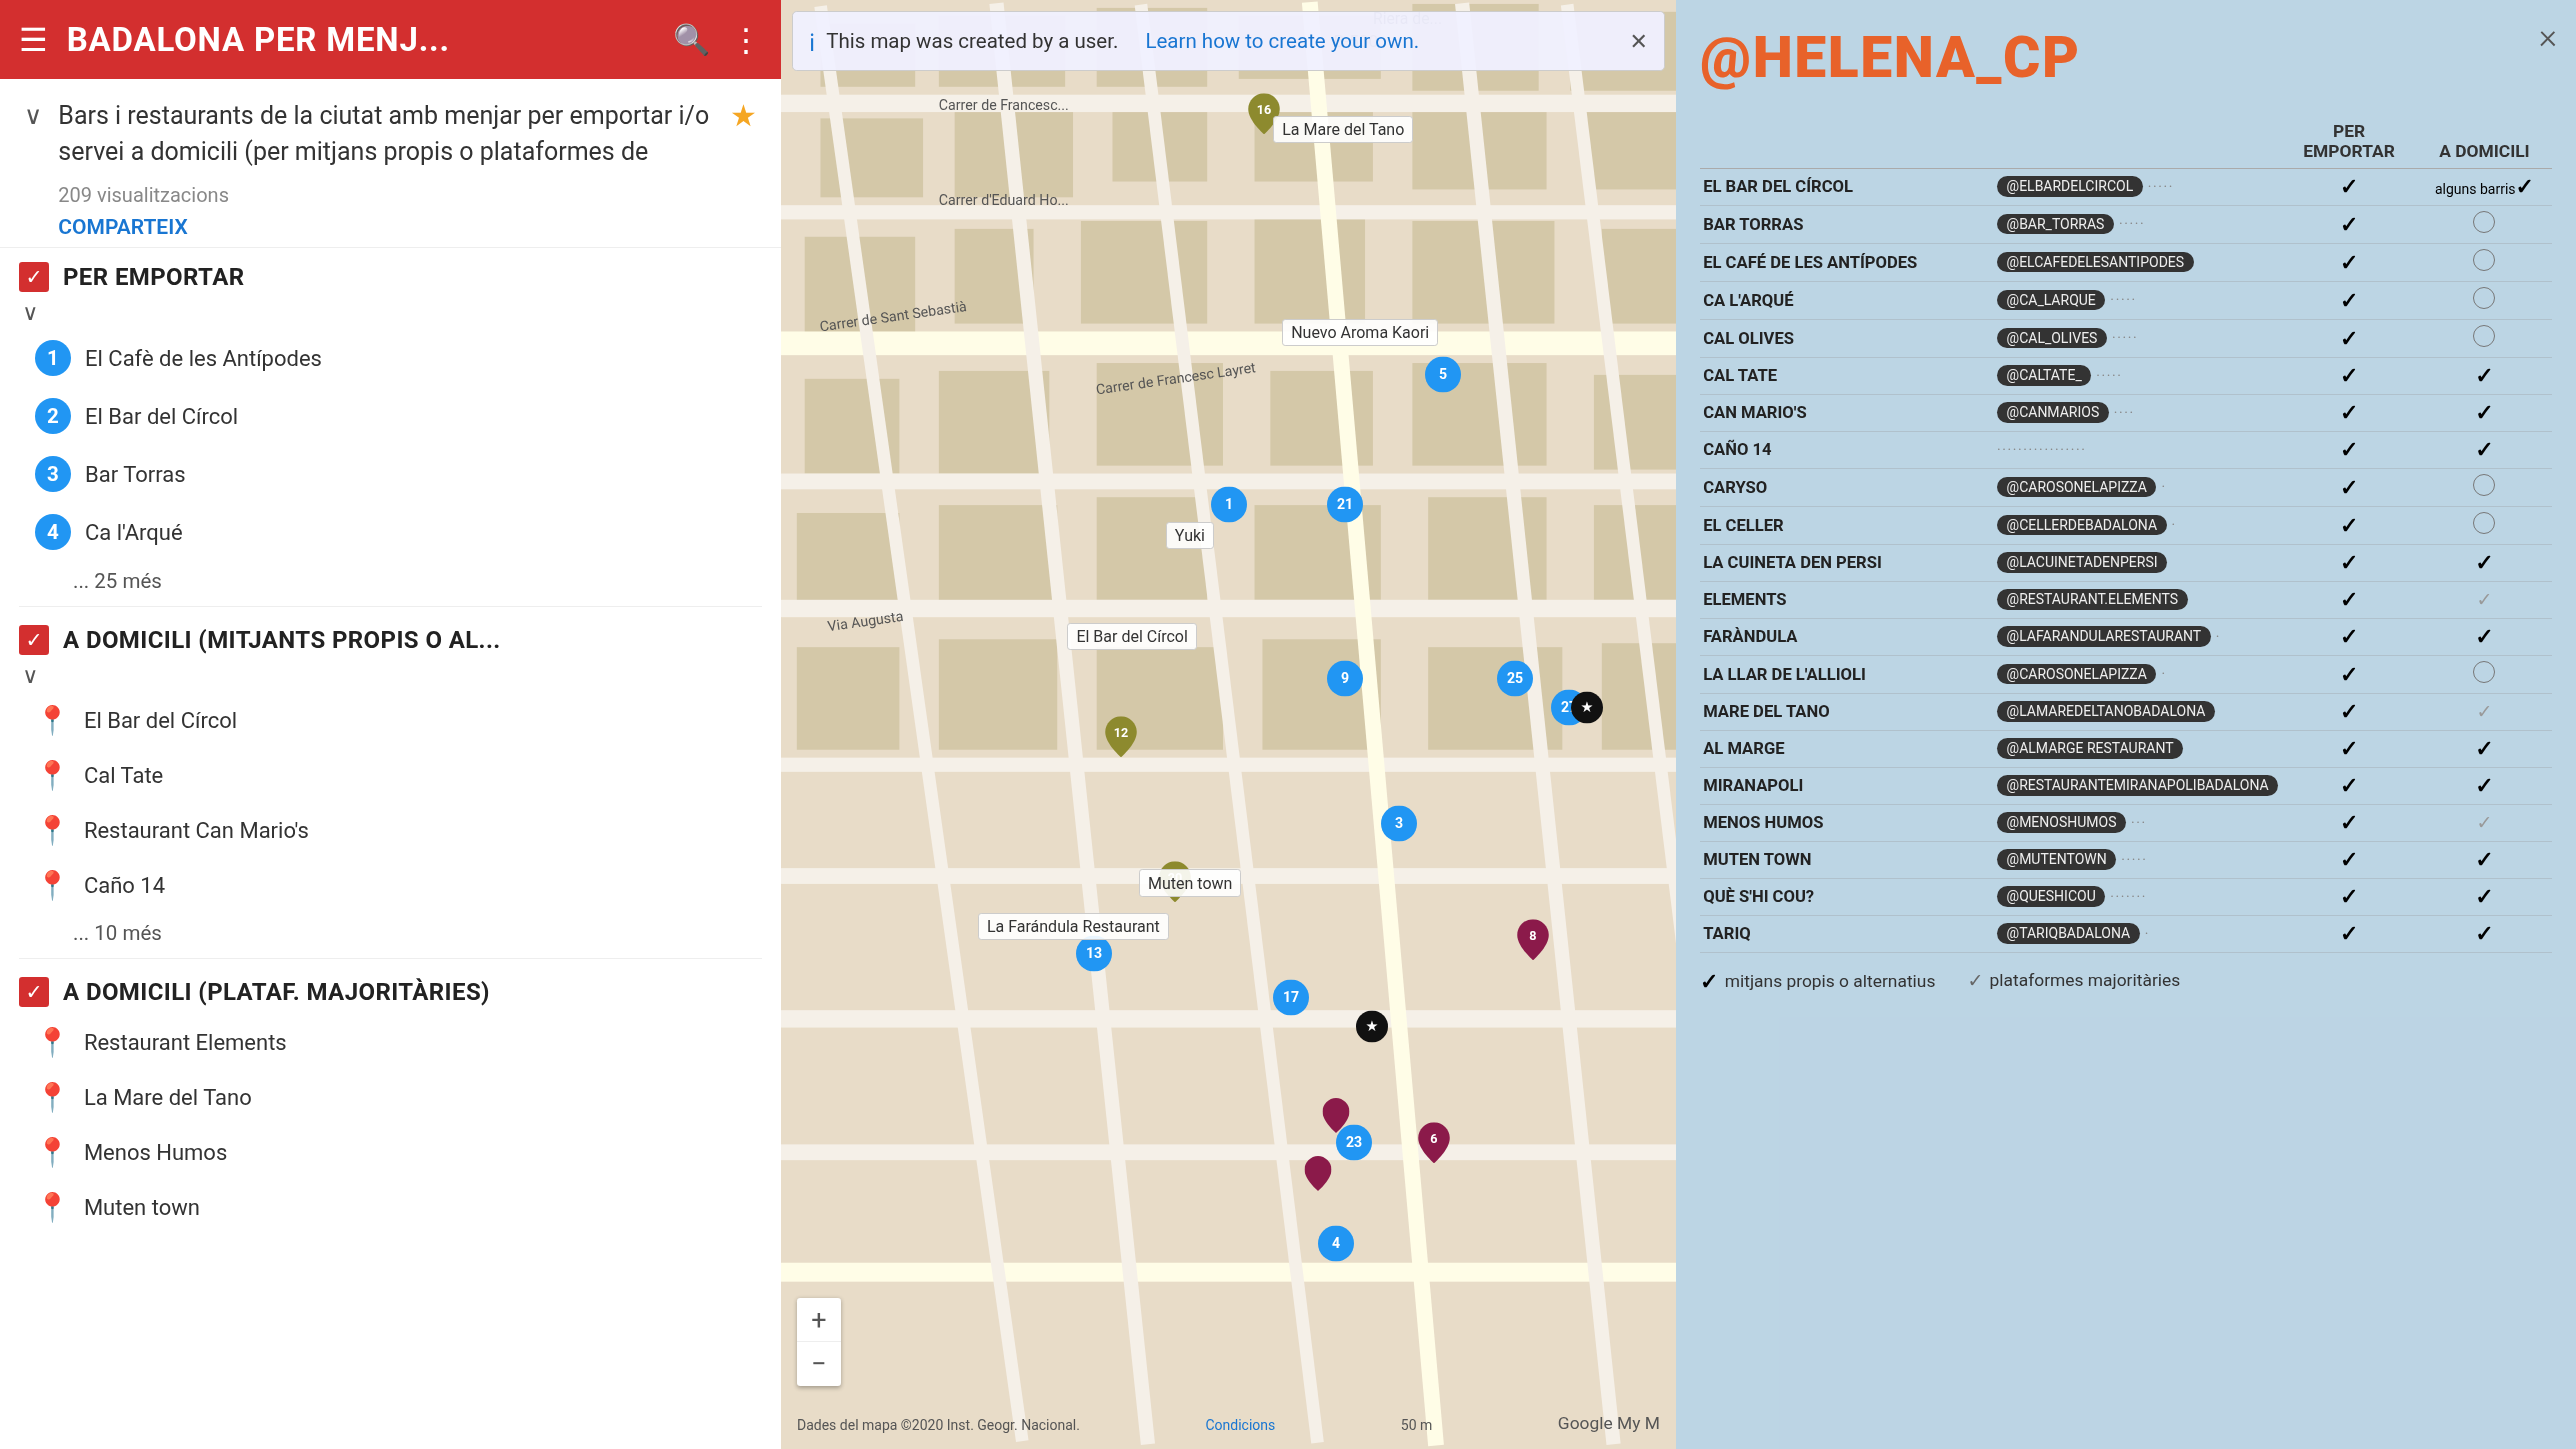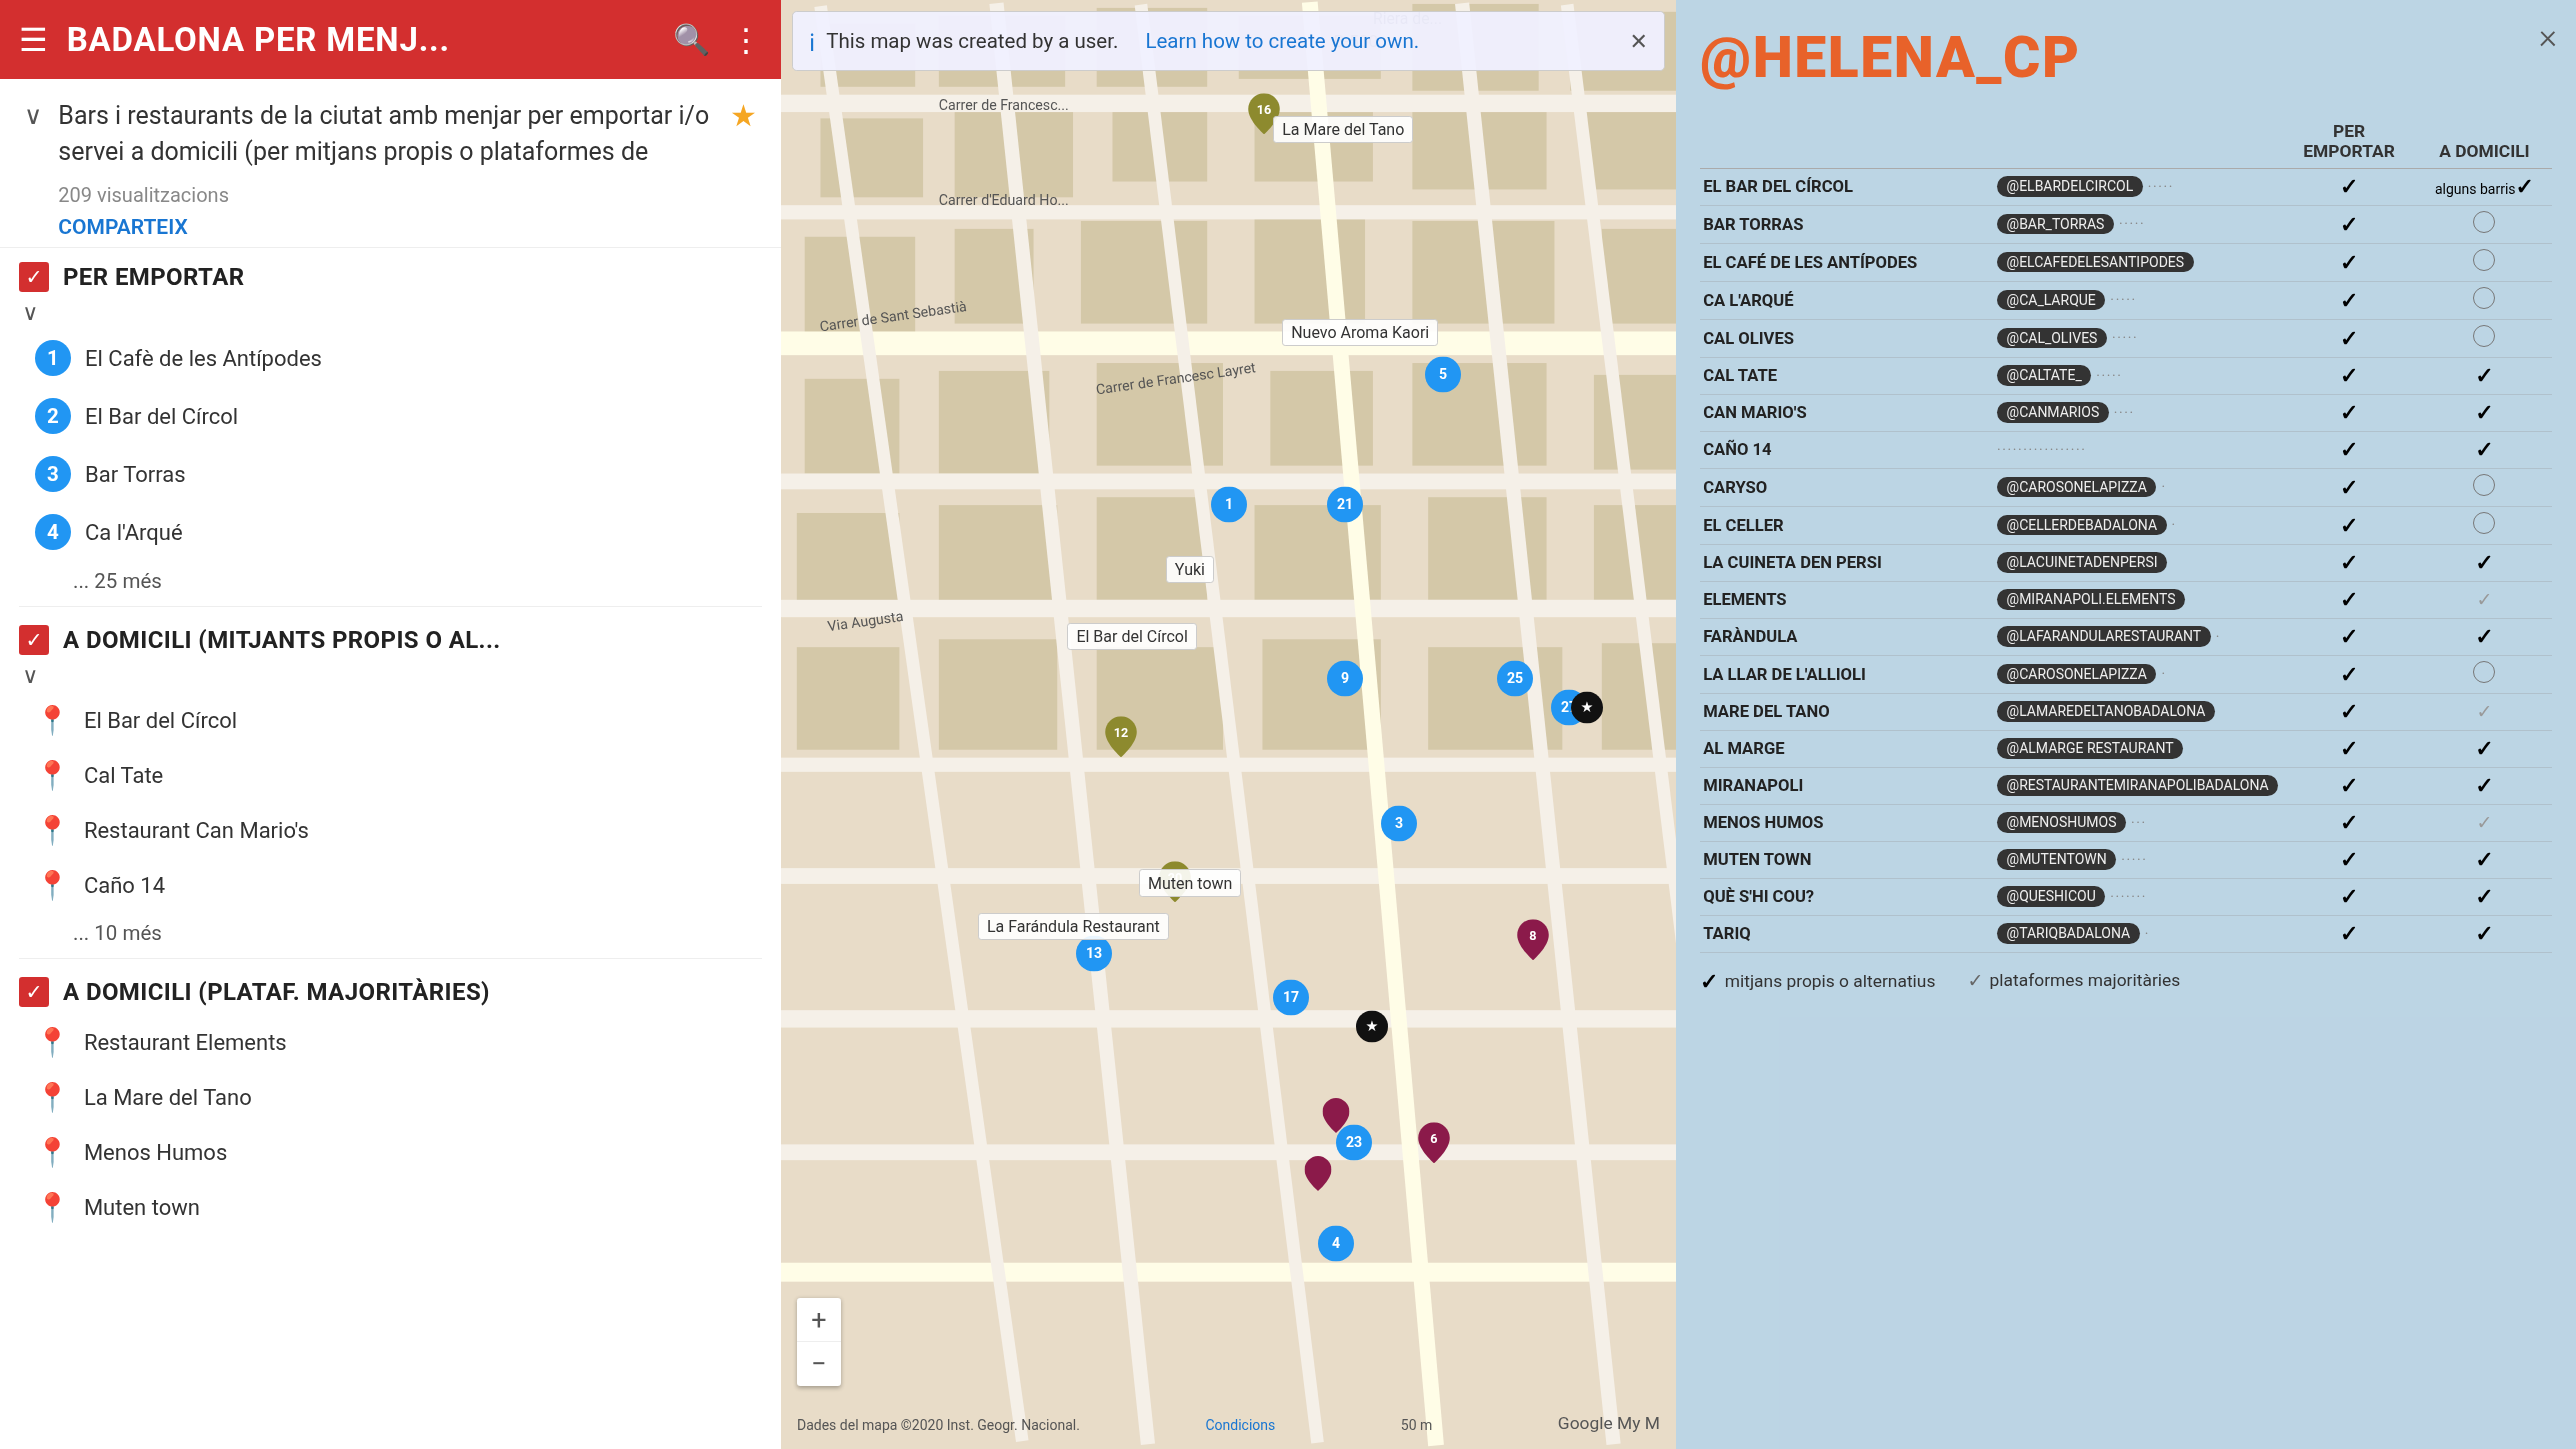--- a/index.html
+++ b/index.html
@@ -468,21 +468,21 @@
     <svg width="27" height="35" viewBox="0 0 34 44">
         <path d="M17 0 C8 0 0 8 0 17 C0 30 17 44 17 44 C17 44 34 30 34 17 C34 8 26 0 17 0 Z" fill="#8b1a4a"></path>
       </svg>
   </div>
 
   <div class="map-label" style="top:8%;left:55%;">La Mare del Tano</div>
   <div class="map-label" style="top:22%;left:56%;">Nuevo Aroma Kaori</div>
   <div class="map-label" style="top:43%;left:32%;">El Bar del Círcol</div>
   <div class="map-label" style="top:63%;left:22%;">La Farándula Restaurant</div>
   <div class="map-label" style="top:60%;left:40%;">Muten town</div>
-  <div class="map-label" style="top:36%;left:43%;margin-top:34px;">Yuki</div>
+  <div class="map-label" style="top:36%;left:43%;">Yuki</div>
 
   <div class="map-controls">
     <div class="map-ctrl-btn">+</div>
     <div class="map-ctrl-btn">−</div>
   </div>
 
   <div class="map-footer">
     <span>Dades del mapa ©2020 Inst. Geogr. Nacional.</span>
     <span style="color:#1976d2;">Condicions</span>
     <span>50 m</span>
@@ -566,21 +566,21 @@
           <td style="text-align: center;"><span class="circle-empty"></span></td>
         </tr>
         <tr>
           <td class="row-name">LA CUINETA DEN PERSI</td>
           <td style="font-size: 14px;"><span class="row-handle">@LACUINETADENPERSI</span></td>
           <td style="text-align: center;"><span class="check-solid">✓</span></td>
           <td style="text-align: center;"><span class="check-solid">✓</span></td>
         </tr>
         <tr>
           <td class="row-name">ELEMENTS</td>
-          <td style="font-size: 14px;"><span class="row-handle">@MIRANAPOLI.ELEMENTS</span></td>
+          <td style="font-size: 14px;"><span class="row-handle">@RESTAURANT.ELEMENTS</span></td>
           <td style="text-align: center;"><span class="check-solid">✓</span></td>
           <td style="text-align: center;"><span class="check-grey">✓</span></td>
         </tr>
         <tr>
           <td class="row-name">FARÀNDULA</td>
           <td style="font-size: 14px;"><span class="row-handle">@LAFARANDULARESTAURANT</span><span class="dots"> ·</span></td>
           <td style="text-align: center;"><span class="check-solid">✓</span></td>
           <td style="text-align: center;"><span class="check-solid">✓</span></td>
         </tr>
         <tr>

